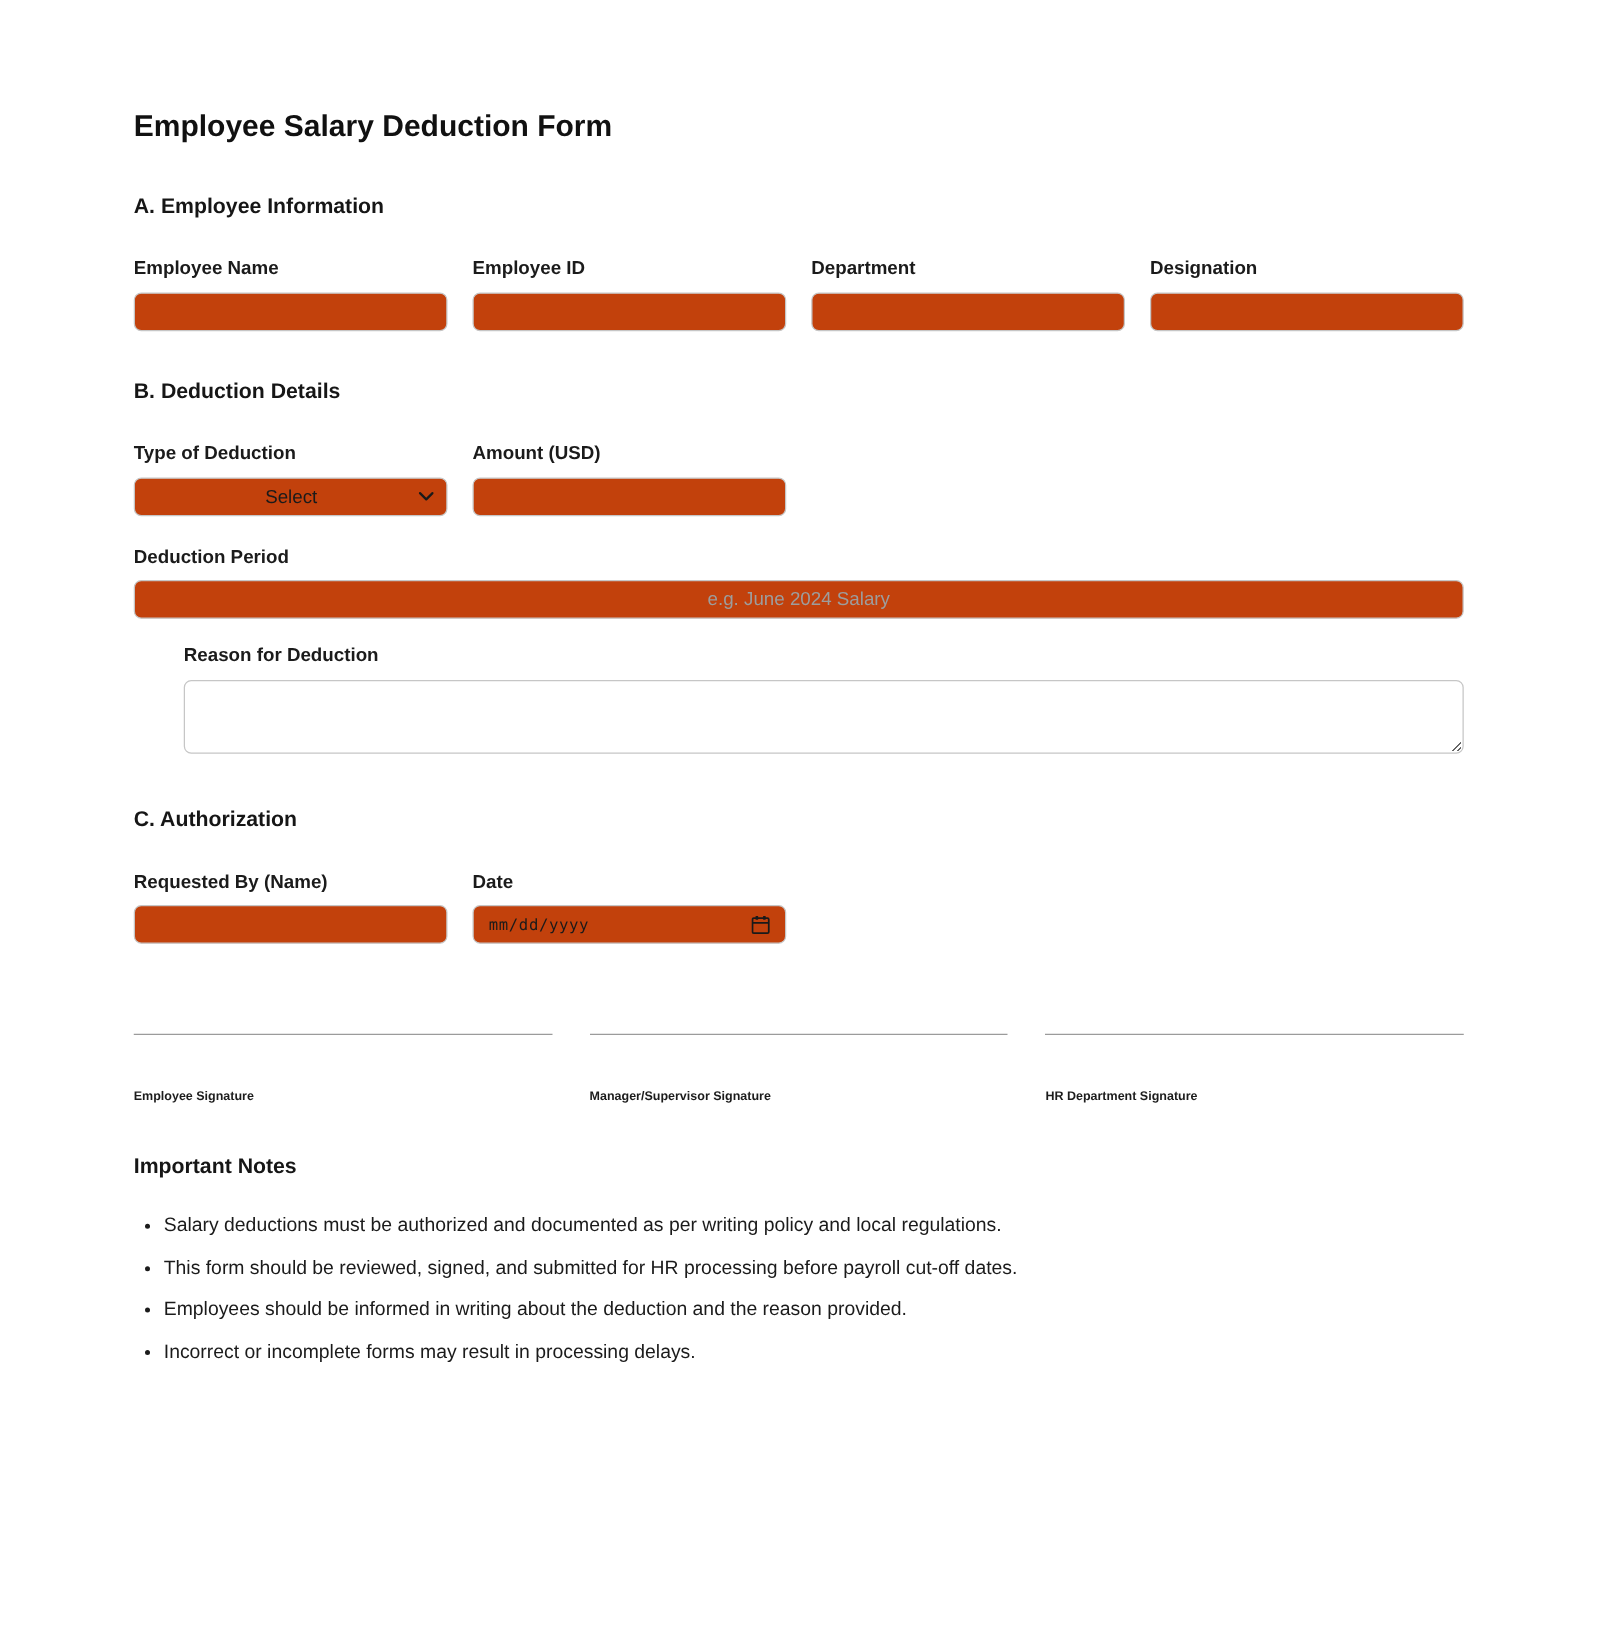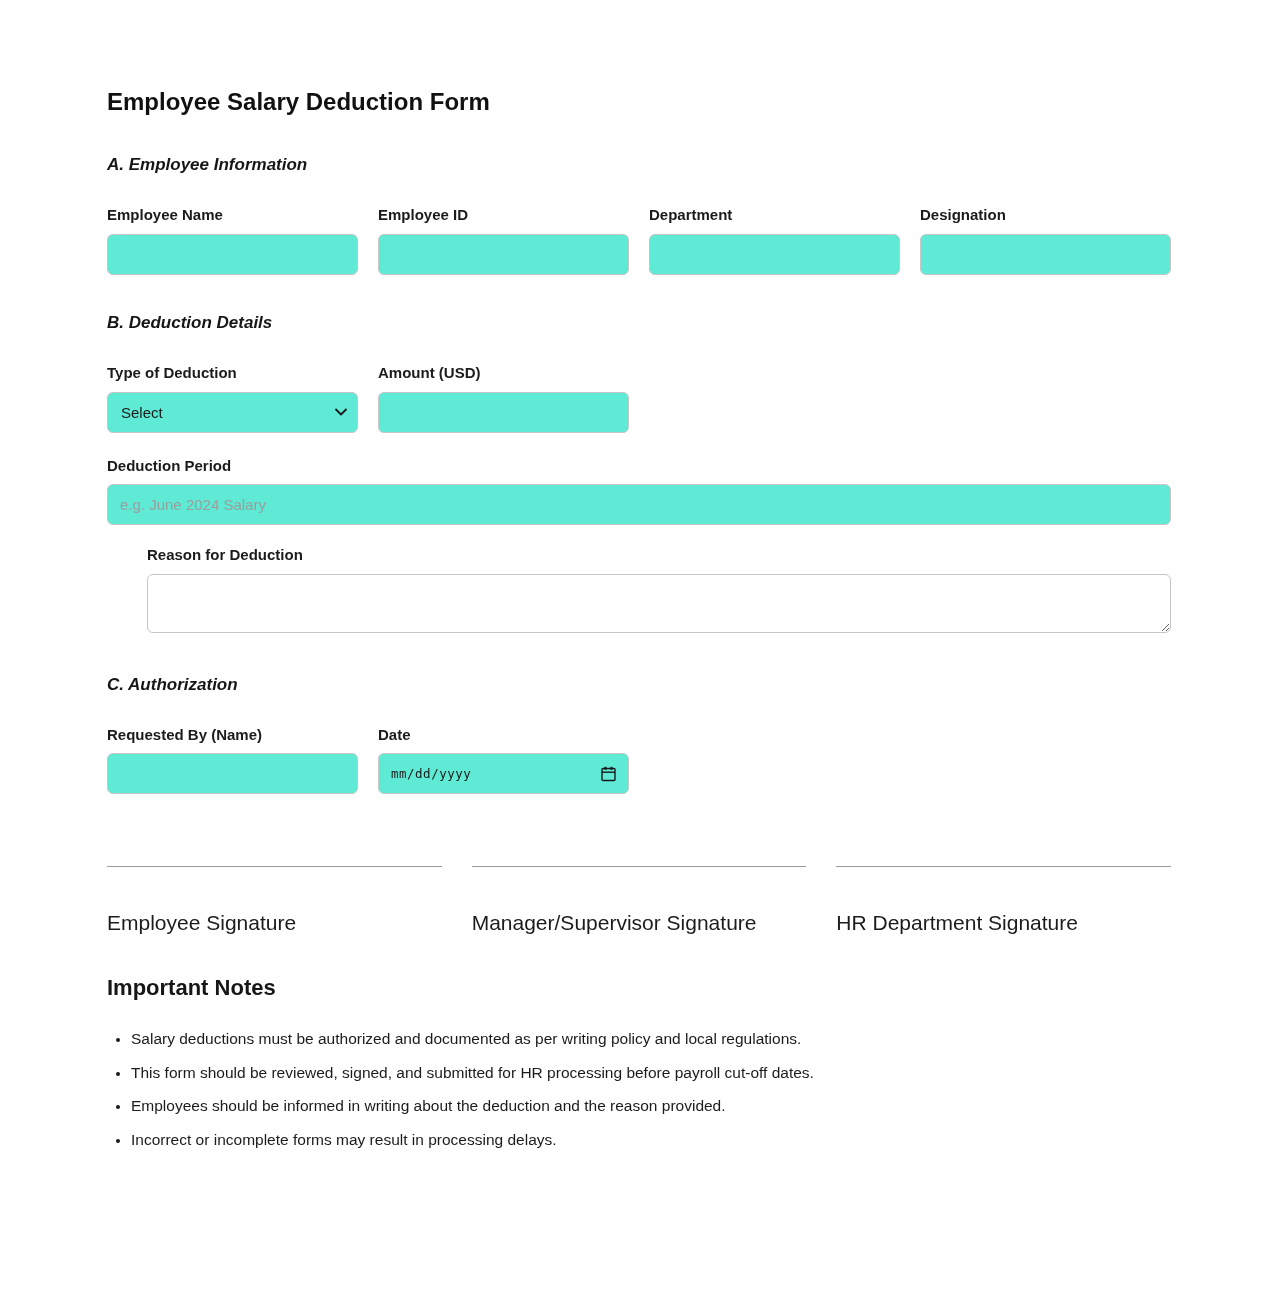--- a/index.html
+++ b/index.html
@@ -23,48 +23,48 @@
     font-weight: 700;
     line-height: 1.2;
     color: #111111;
   }
   h2.section-heading {
     margin: 38px 0 32px 0;
     font-size: 17px;
     font-weight: 700;
     line-height: 1.2;
     color: #161616;
-    font-style: italic;
   }
   .grid-2 {
     display: grid;
     grid-template-columns: 1fr 1fr 1fr 1fr;
     column-gap: 20px;
     row-gap: 22px;
   }
   .field { display: block; }
   .field-label {
     display: block;
     font-size: 15px;
     font-weight: 700;
     color: #1b1b1b;
     margin-bottom: 10px;
     line-height: 1.1;
   }
   .text-input, .select-wrap select, .date-input {
     width: 100%;
-    height: 41px;
+    height: 31px;
     border: 1px solid #c6c6c6;
     border-radius: 6px;
-    background: #5eead4;
+    background: #c2410c;
     font-family: "Liberation Sans", sans-serif;
     font-size: 15px;
     color: #1a1a1a;
     padding: 0 12px;
     outline: none;
+    text-align: center;
   }
   .text-input::placeholder { color: #9d9d9d; opacity: 1; }
   .full-width { margin-top: 25px; }
   .select-wrap { position: relative; }
   .select-wrap select {
     appearance: none;
     -webkit-appearance: none;
     padding-left: 13px;
     cursor: pointer;
   }
@@ -109,27 +109,27 @@
     margin-top: 72px;
   }
   .signature-block .signature-line {
     border: none;
     border-top: 1px solid #9b9b9b;
     margin: 0;
   }
   .signature-block .signature-label {
     display: block;
     margin-top: 44px;
-    font-size: 21px;
-    font-weight: 400;
+    font-size: 10px;
+    font-weight: 700;
     color: #1c1c1c;
   }
   h3.notes-heading {
     margin: 40px 0 0 0;
-    font-size: 22px;
+    font-size: 17px;
     font-weight: 700;
     color: #161616;
   }
   ul.notes-list {
     margin: 28px 0 0 0;
     padding-left: 24px;
   }
   ul.notes-list li {
     font-size: 15.5px;
     line-height: 1.25;

